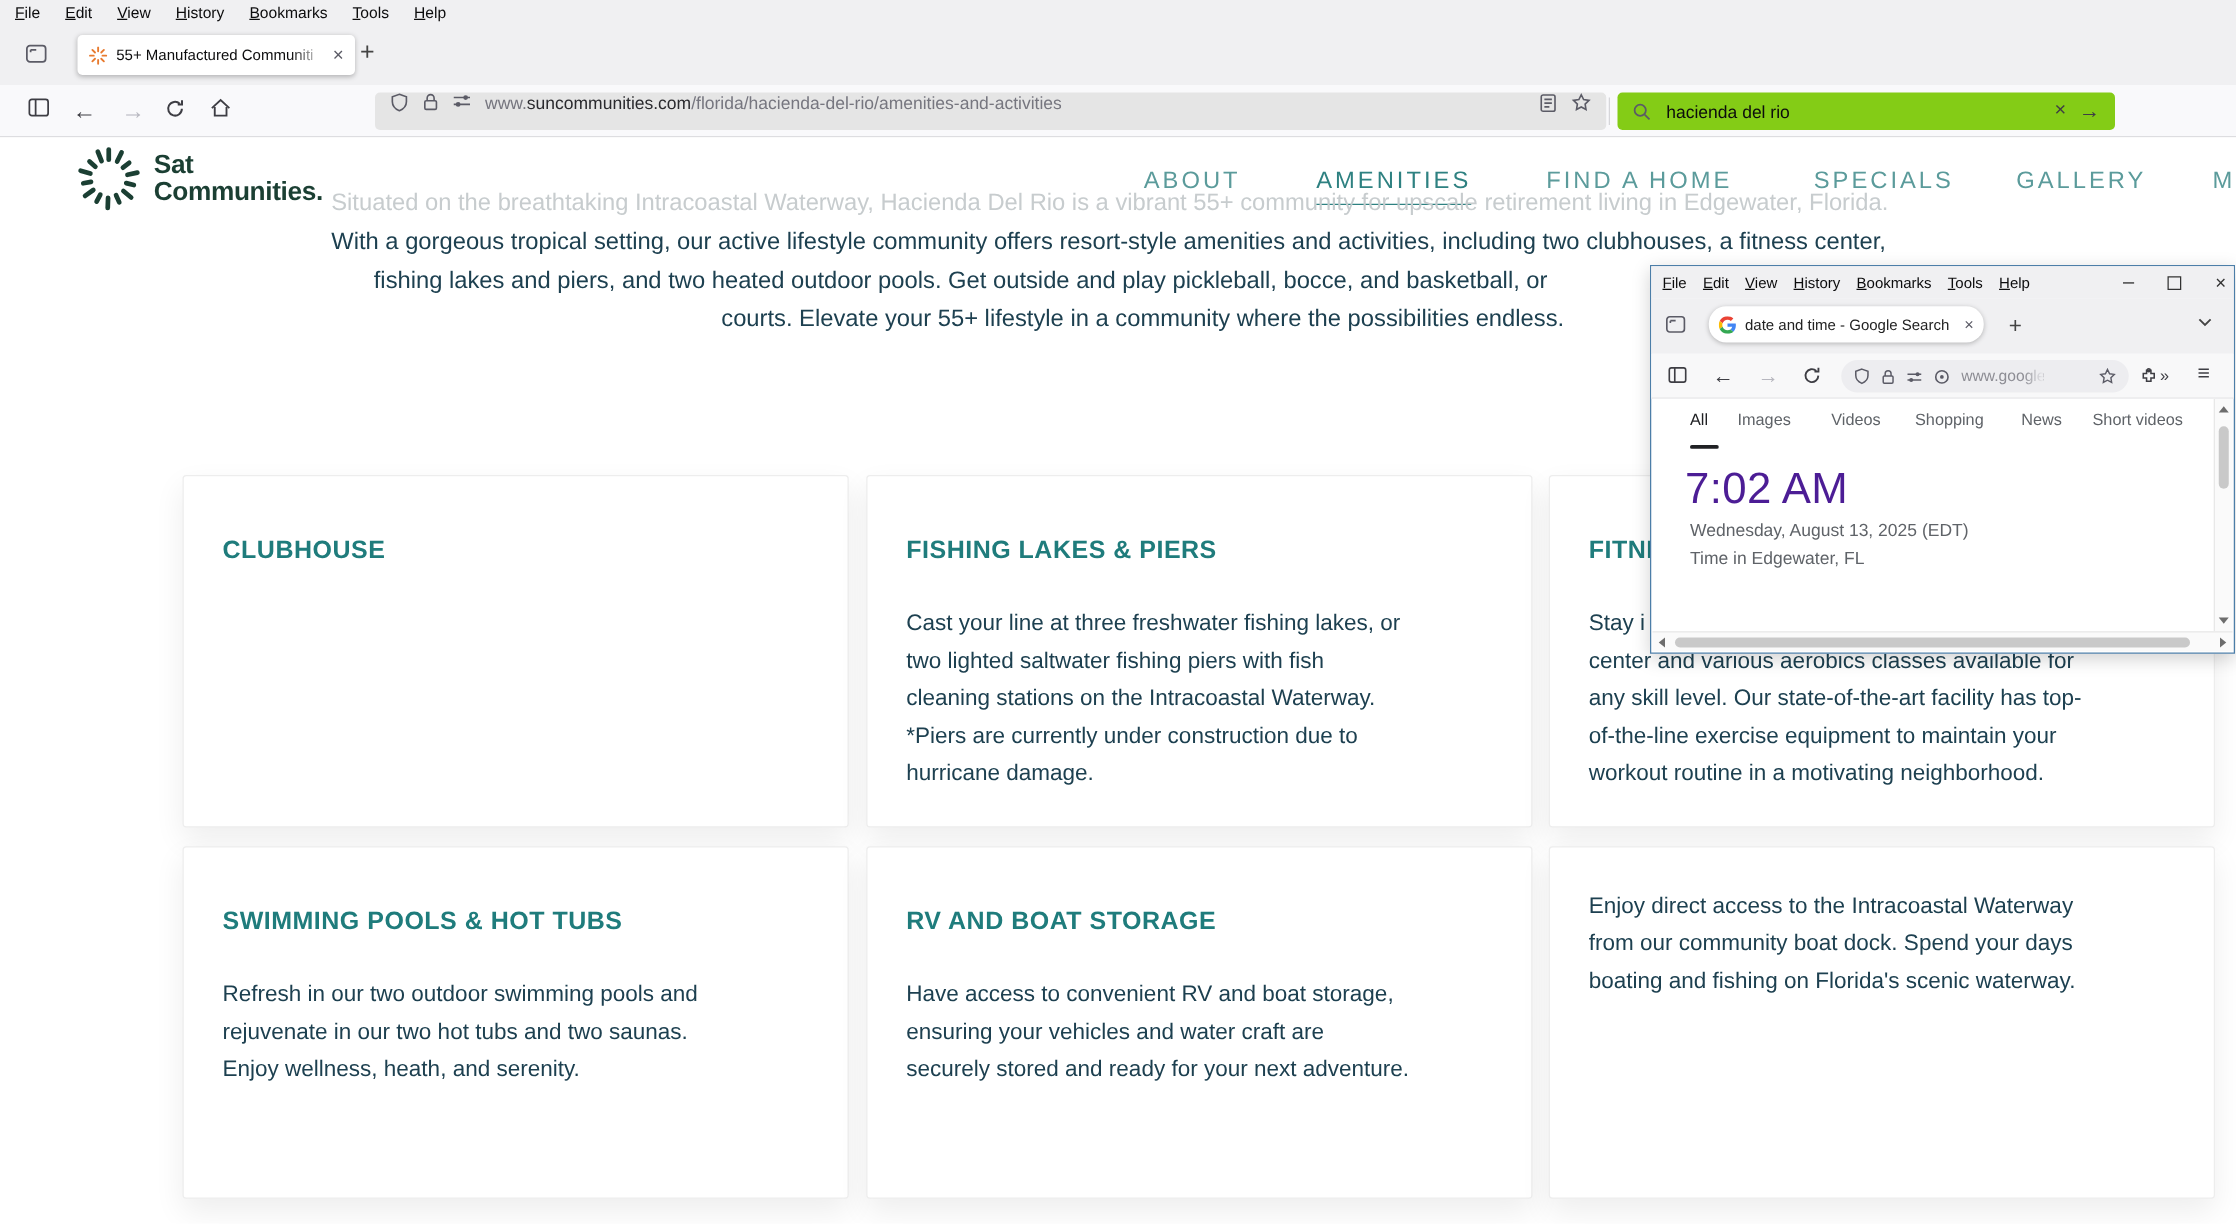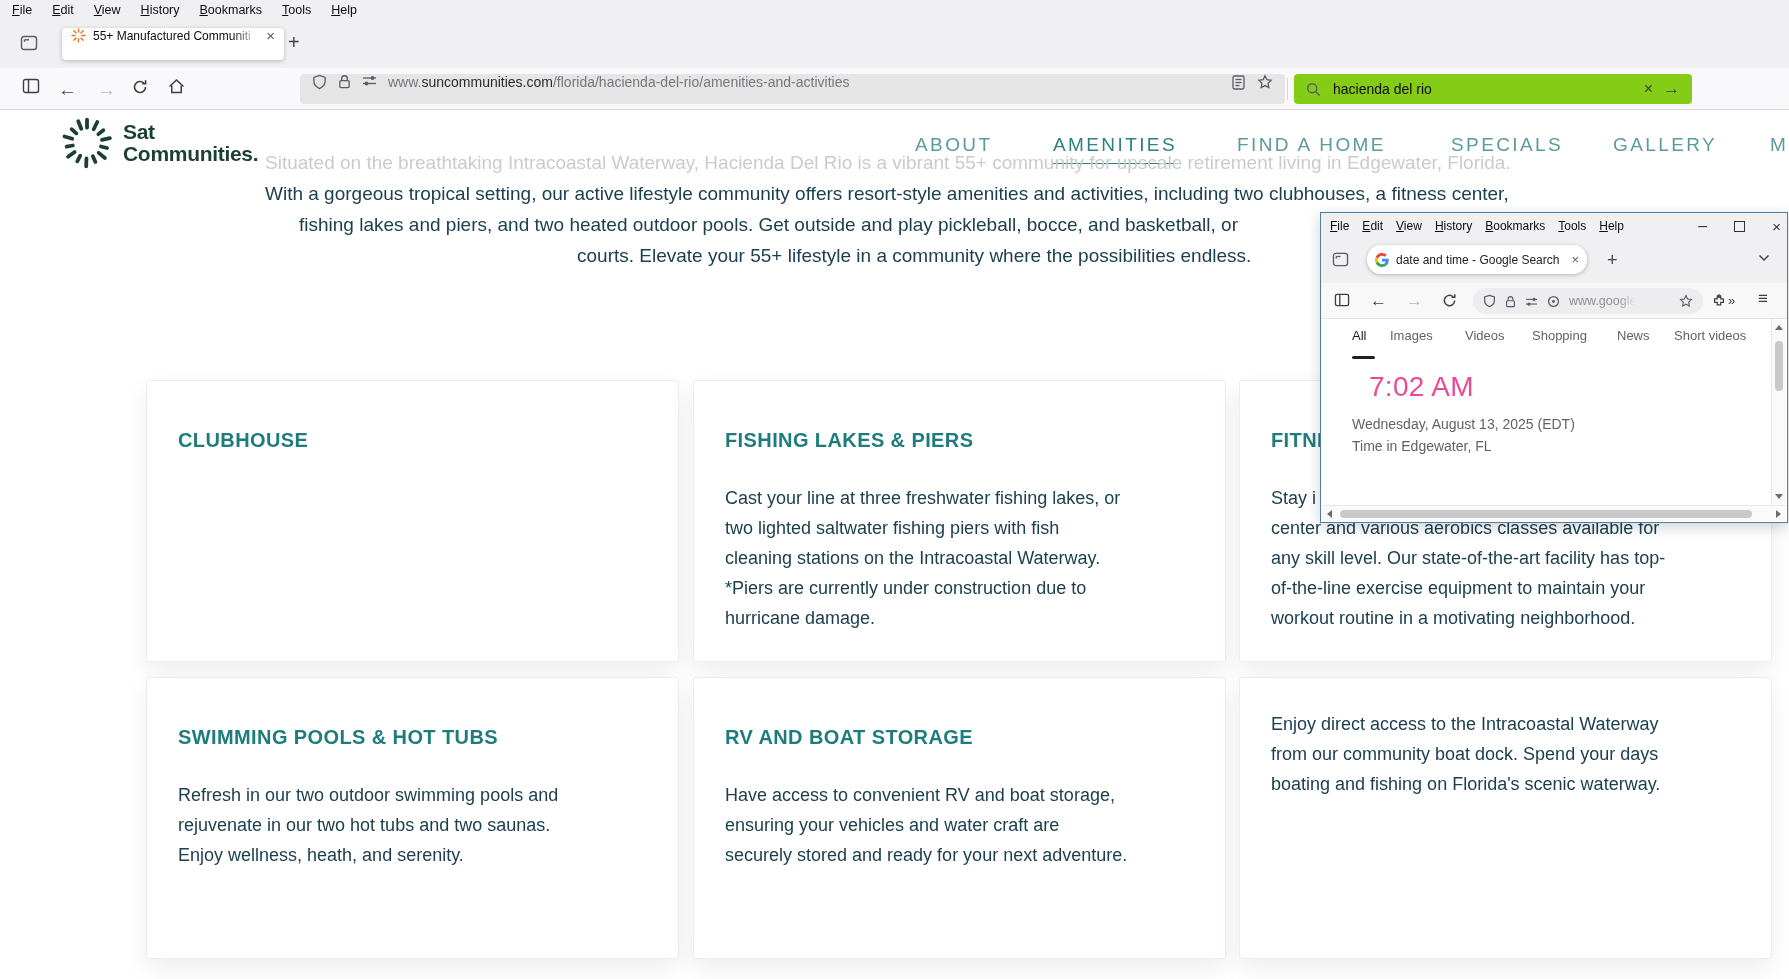--- a/index.html
+++ b/index.html
@@ -7,21 +7,21 @@
        font-family:"Liberation Sans",sans-serif;color:#1d4050}
   svg{display:block}
   
   .menubar{position:absolute;left:0;top:0;right:0;height:20px;background:#f0f0f2;
            display:flex;align-items:center;gap:20px;padding-left:12px;font-size:12.5px;color:#0c0c0d}
   .menubar .mi{display:inline-block}
   .menubar .mi::first-letter{text-decoration:underline}
   .tabbar{position:absolute;left:0;top:20px;right:0;height:48px;background:#f0f0f2}
   .fxview{position:absolute;left:20px;top:15px}
   .tab{position:absolute;left:62px;top:8px;width:204px;height:32px;background:#fff;border-radius:4px;
-       box-shadow:0 1px 4px rgba(0,0,0,.25);display:flex;padding:0 9px;gap:7px}
+       box-shadow:0 1px 4px rgba(0,0,0,.25);display:flex;align-items:center;padding:0 9px;gap:7px}
   .tab-title{font-size:12px;color:#0c0c0d;white-space:nowrap;overflow:hidden;flex:1;position:relative;height:16px;line-height:16px}
   .tab-title::after{content:"";position:absolute;right:0;top:0;bottom:0;width:26px;
        background:linear-gradient(to right,rgba(255,255,255,0),#fff)}
   .gl{color:#5b5b66;font-size:15px;line-height:1}
   .newtab{position:absolute;left:288px;top:11px;font-size:20px;color:#444}
   .toolbar{position:absolute;left:0;top:68px;right:0;height:42px;background:#f9f9fb;border-bottom:1px solid #d4d4d8;box-sizing:border-box}
   .tbi{position:absolute;top:80px;font-size:19px;color:#3e3e44;line-height:1}
   .tbi.dis{color:#b7b7bf}
   .urlbar{position:absolute;left:300px;top:74px;width:985px;height:30px;background:#e5e5e5;border-radius:4px;
           display:flex;align-items:flex-start;padding:0 12px;box-sizing:border-box;gap:11px}
@@ -65,21 +65,21 @@
   .p-toolbar{position:absolute;left:0;top:70px;right:0;height:36px;background:#f8f8f9;border-bottom:1px solid #e3e3e6;box-sizing:border-box}
   .p-urlfield{position:absolute;left:152px;top:5px;width:230px;height:26px;background:#ededf0;border-radius:13px;
          display:flex;align-items:center;gap:9px;padding:0 10px;box-sizing:border-box}
   .p-url{font-size:12.5px;color:#8d8d94;white-space:nowrap;overflow:hidden;width:66px;position:relative}
   .p-url::after{content:"";position:absolute;right:0;top:0;bottom:0;width:16px;
          background:linear-gradient(to right,rgba(237,237,240,0),#ededf0)}
   .p-content{position:absolute;left:1px;top:106px;width:450px;height:186px;background:#fff;overflow:hidden}
   .gtab{position:absolute;top:9px;font-size:13px;color:#5f6368;white-space:nowrap}
   .gtab.active{color:#202124}
   .gtab-underline{position:absolute;left:30px;top:37px;width:23px;height:3px;background:#202124;border-radius:2px}
-  .gtime{position:absolute;left:47px;top:52px;font-size:28px;color:#ec4899;letter-spacing:.3px}
+  .gtime{position:absolute;left:26px;top:52px;font-size:35px;color:#4c1d95;letter-spacing:.3px}
   .gdate{position:absolute;left:30px;top:97px;font-size:14px;color:#5f6368}
   .gloc{position:absolute;left:30px;top:119px;font-size:14px;color:#5f6368}
   .p-vscroll{position:absolute;right:1px;top:106px;width:15px;height:186px;background:#fafafa;border-left:1px solid #e8e8e8;box-sizing:border-box}
   .p-vthumb{position:absolute;left:3px;top:22px;width:8px;height:50px;background:#c9c9c9;border-radius:4px}
   .p-hscroll{position:absolute;left:1px;right:1px;bottom:1px;height:16px;background:#fafafa;border-top:1px solid #e8e8e8;box-sizing:border-box}
   .p-hthumb{position:absolute;left:18px;top:4px;width:412px;height:8px;background:#c9c9c9;border-radius:4px}
   .tri{width:0;height:0;position:absolute}
   .tri-up{border-left:4px solid transparent;border-right:4px solid transparent;border-bottom:5px solid #6d6d6d;left:3px;top:6px}
   .tri-dn{border-left:4px solid transparent;border-right:4px solid transparent;border-top:5px solid #6d6d6d;left:3px;bottom:6px}
   .tri-l{border-top:4px solid transparent;border-bottom:4px solid transparent;border-right:5px solid #6d6d6d;left:5px;top:4px}

